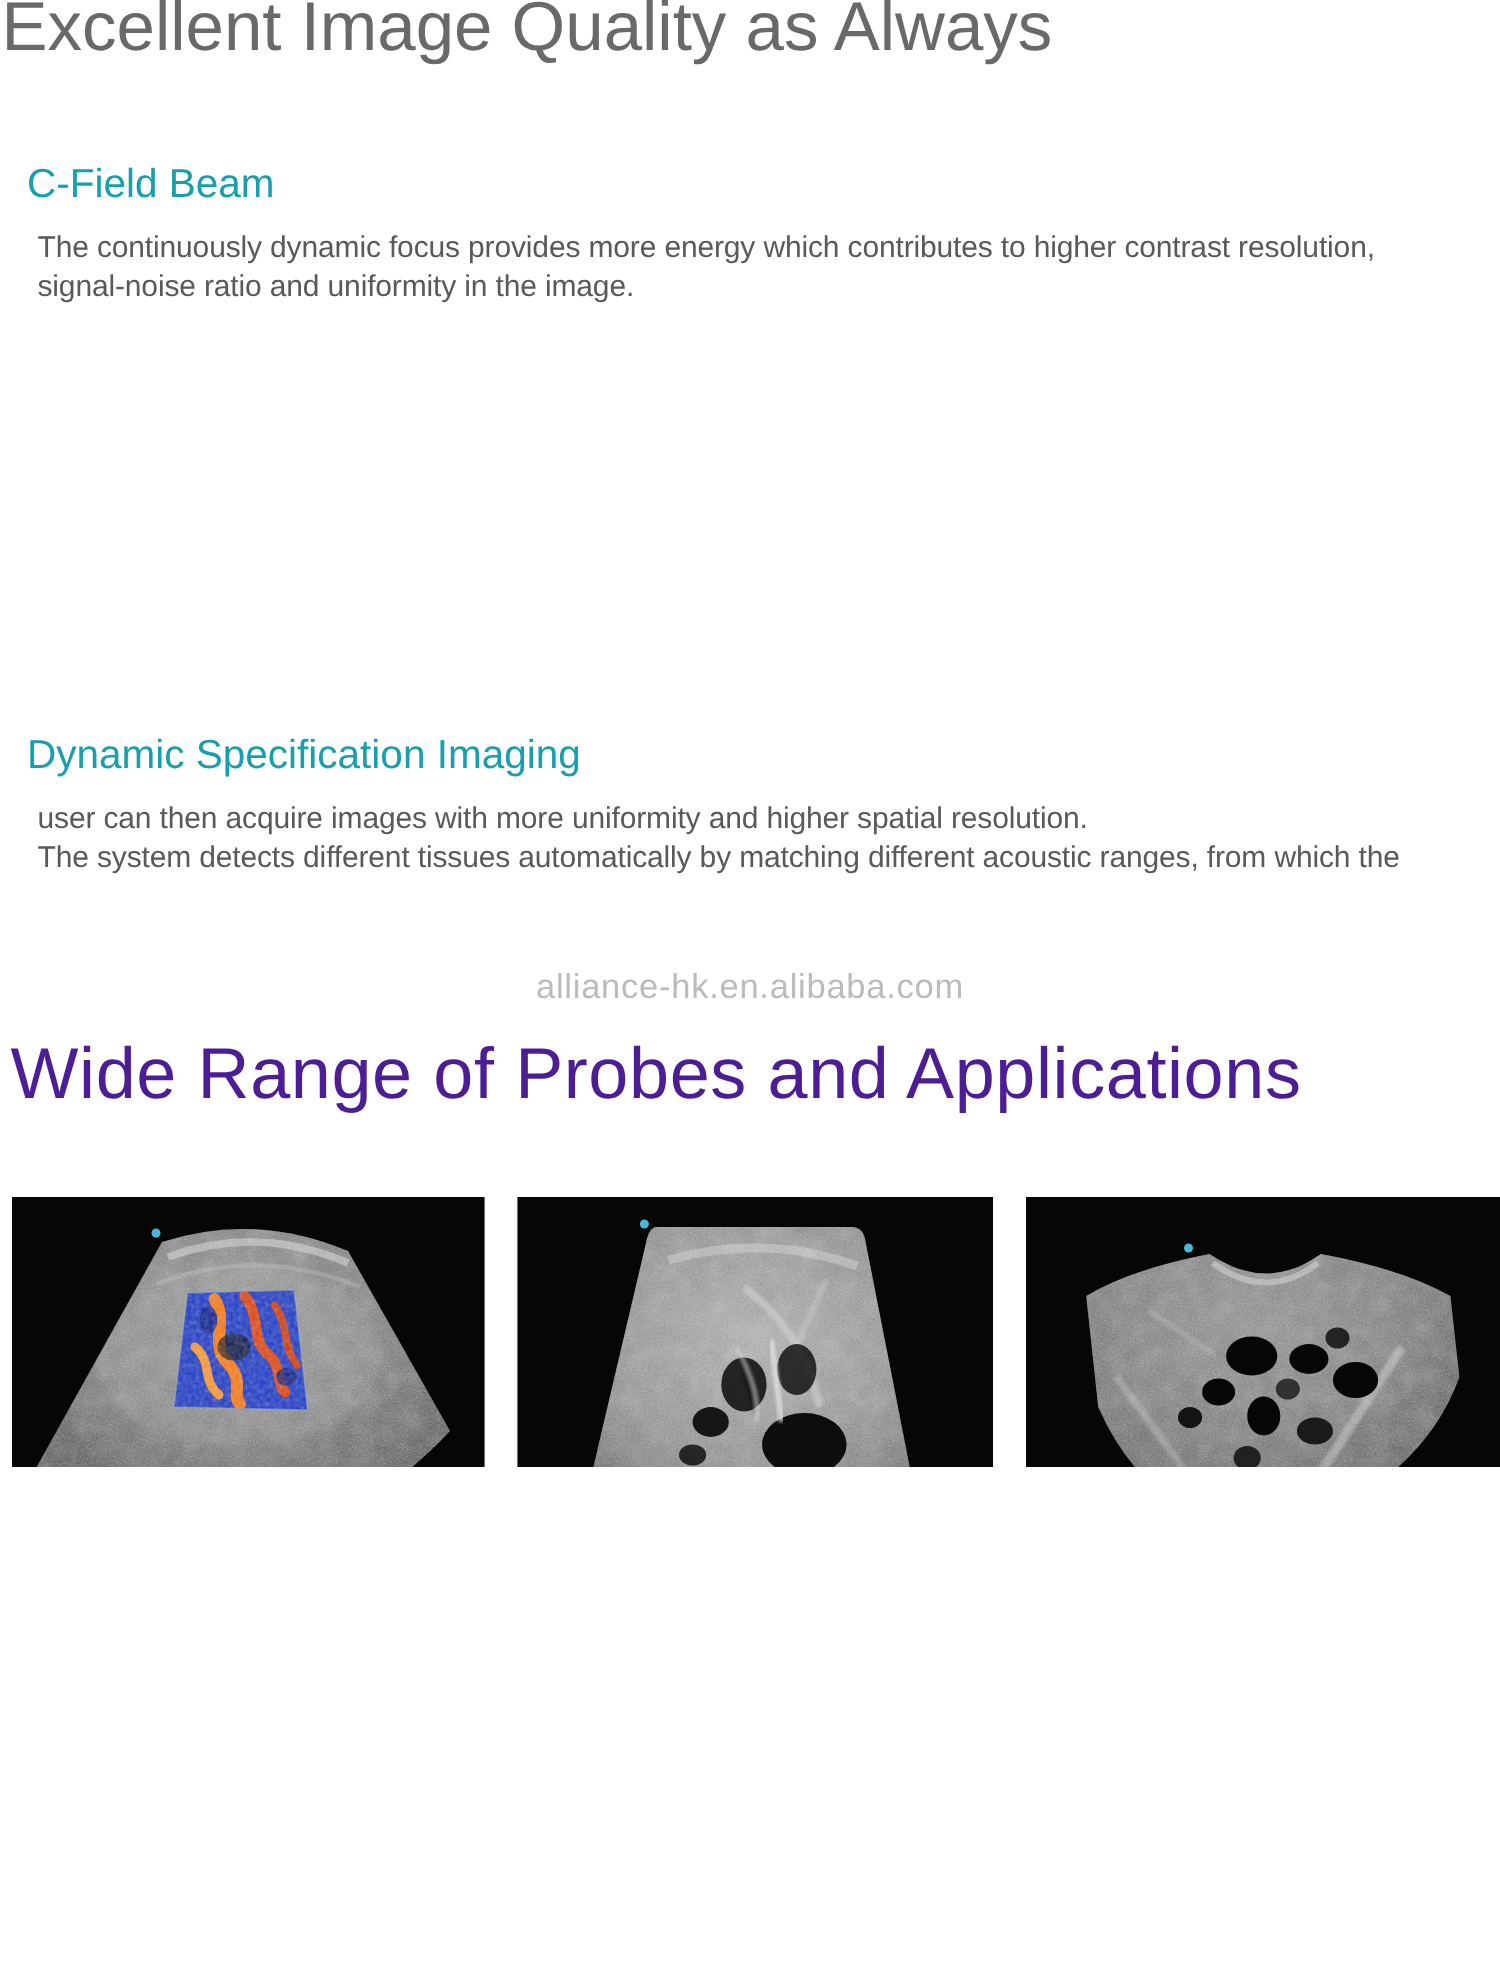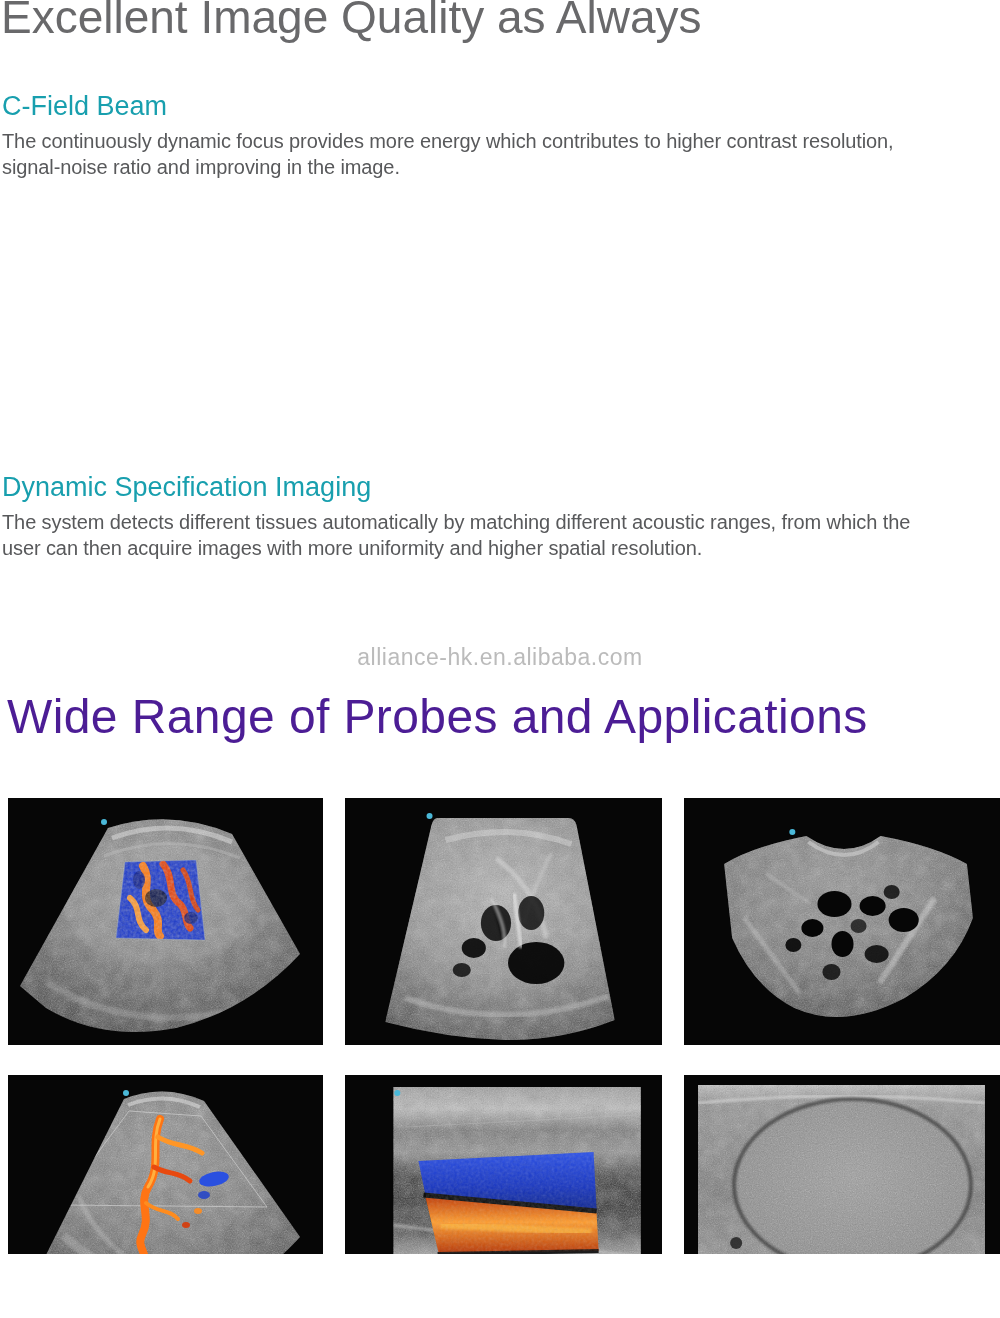--- a/index.html
+++ b/index.html
@@ -1,25 +1,25 @@
 <!DOCTYPE html>
 <html><head>
 <meta charset="utf-8">
 <style>
   html,body{margin:0;padding:0;background:#ffffff;}
-  .page{position:relative;width:1000px;height:1254px;background:#ffffff;overflow:hidden;
+  .page{position:relative;width:1000px;height:978px;background:#ffffff;overflow:hidden;
         font-family:"Liberation Sans","DejaVu Sans",sans-serif;}
   h1.page-title{position:absolute;top:-7px;left:1px;margin:0;font-weight:400;
         font-size:46px;line-height:48px;color:#69696b;letter-spacing:0px;white-space:nowrap;}
   h2.probes-title{position:absolute;top:692px;left:7px;margin:0;font-weight:400;
         font-size:48px;line-height:50px;color:#4c1d95;letter-spacing:.4px;white-space:nowrap;}
   .feature{position:absolute;left:2px;width:996px;}
-  .feature h3{margin:0;font-weight:400;font-size:27px;line-height:28px;color:#189fae;}
+  .feature h3{margin:16px;font-weight:400;font-size:27px;line-height:28px;color:#189fae;}
   .feature .para{margin:8px 0 0 0;font-size:20px;line-height:26px;color:#58595b;letter-spacing:-0.1px;}
-  .feature .ln{display:block;white-space:nowrap;}
+  .feature .ln{display:block;white-space:nowrap;margin-left:23px;}
   .watermark{position:absolute;top:645px;left:0;width:100%;text-align:center;
         font-size:23px;line-height:24px;color:#bbbbbb;letter-spacing:.5px;}
   .grid{position:absolute;top:798px;left:8px;width:992px;display:grid;
         grid-template-columns:315px 317px 316px;grid-template-rows:247px 243px;
         column-gap:22px;row-gap:30px;}
   .cell{margin:0;background:#060606;overflow:hidden;}
   .cell svg{display:block;width:100%;height:100%;}
 </style>
 </head>
 <body>
@@ -130,31 +130,31 @@
 </svg>
 
 <div class="page">
 
   <h1 class="page-title">Excellent Image Quality as Always</h1>
 
   <section class="feature" style="top:92px">
     <h3>C-Field Beam</h3>
     <div class="para">
       <span class="ln">The continuously dynamic focus provides more energy which contributes to higher contrast resolution,</span>
-      <span class="ln">signal-noise ratio and improving in the image.</span>
+      <span class="ln">signal-noise ratio and uniformity in the image.</span>
     </div>
   </section>
 
 
 
   <section class="feature" style="top:473px">
     <h3>Dynamic Specification Imaging</h3>
     <div class="para">
+      <span class="ln">user can then acquire images with more uniformity and higher spatial resolution.</span>
       <span class="ln">The system detects different tissues automatically by matching different acoustic ranges, from which the</span>
-      <span class="ln">user can then acquire images with more uniformity and higher spatial resolution.</span>
     </div>
   </section>
 
   <div class="watermark">alliance-hk.en.alibaba.com</div>
 
   <h2 class="probes-title">Wide Range of Probes and Applications</h2>
 
   <div class="grid">
 
     <figure class="cell" aria-label="convex-abdominal-color-doppler-scan">

